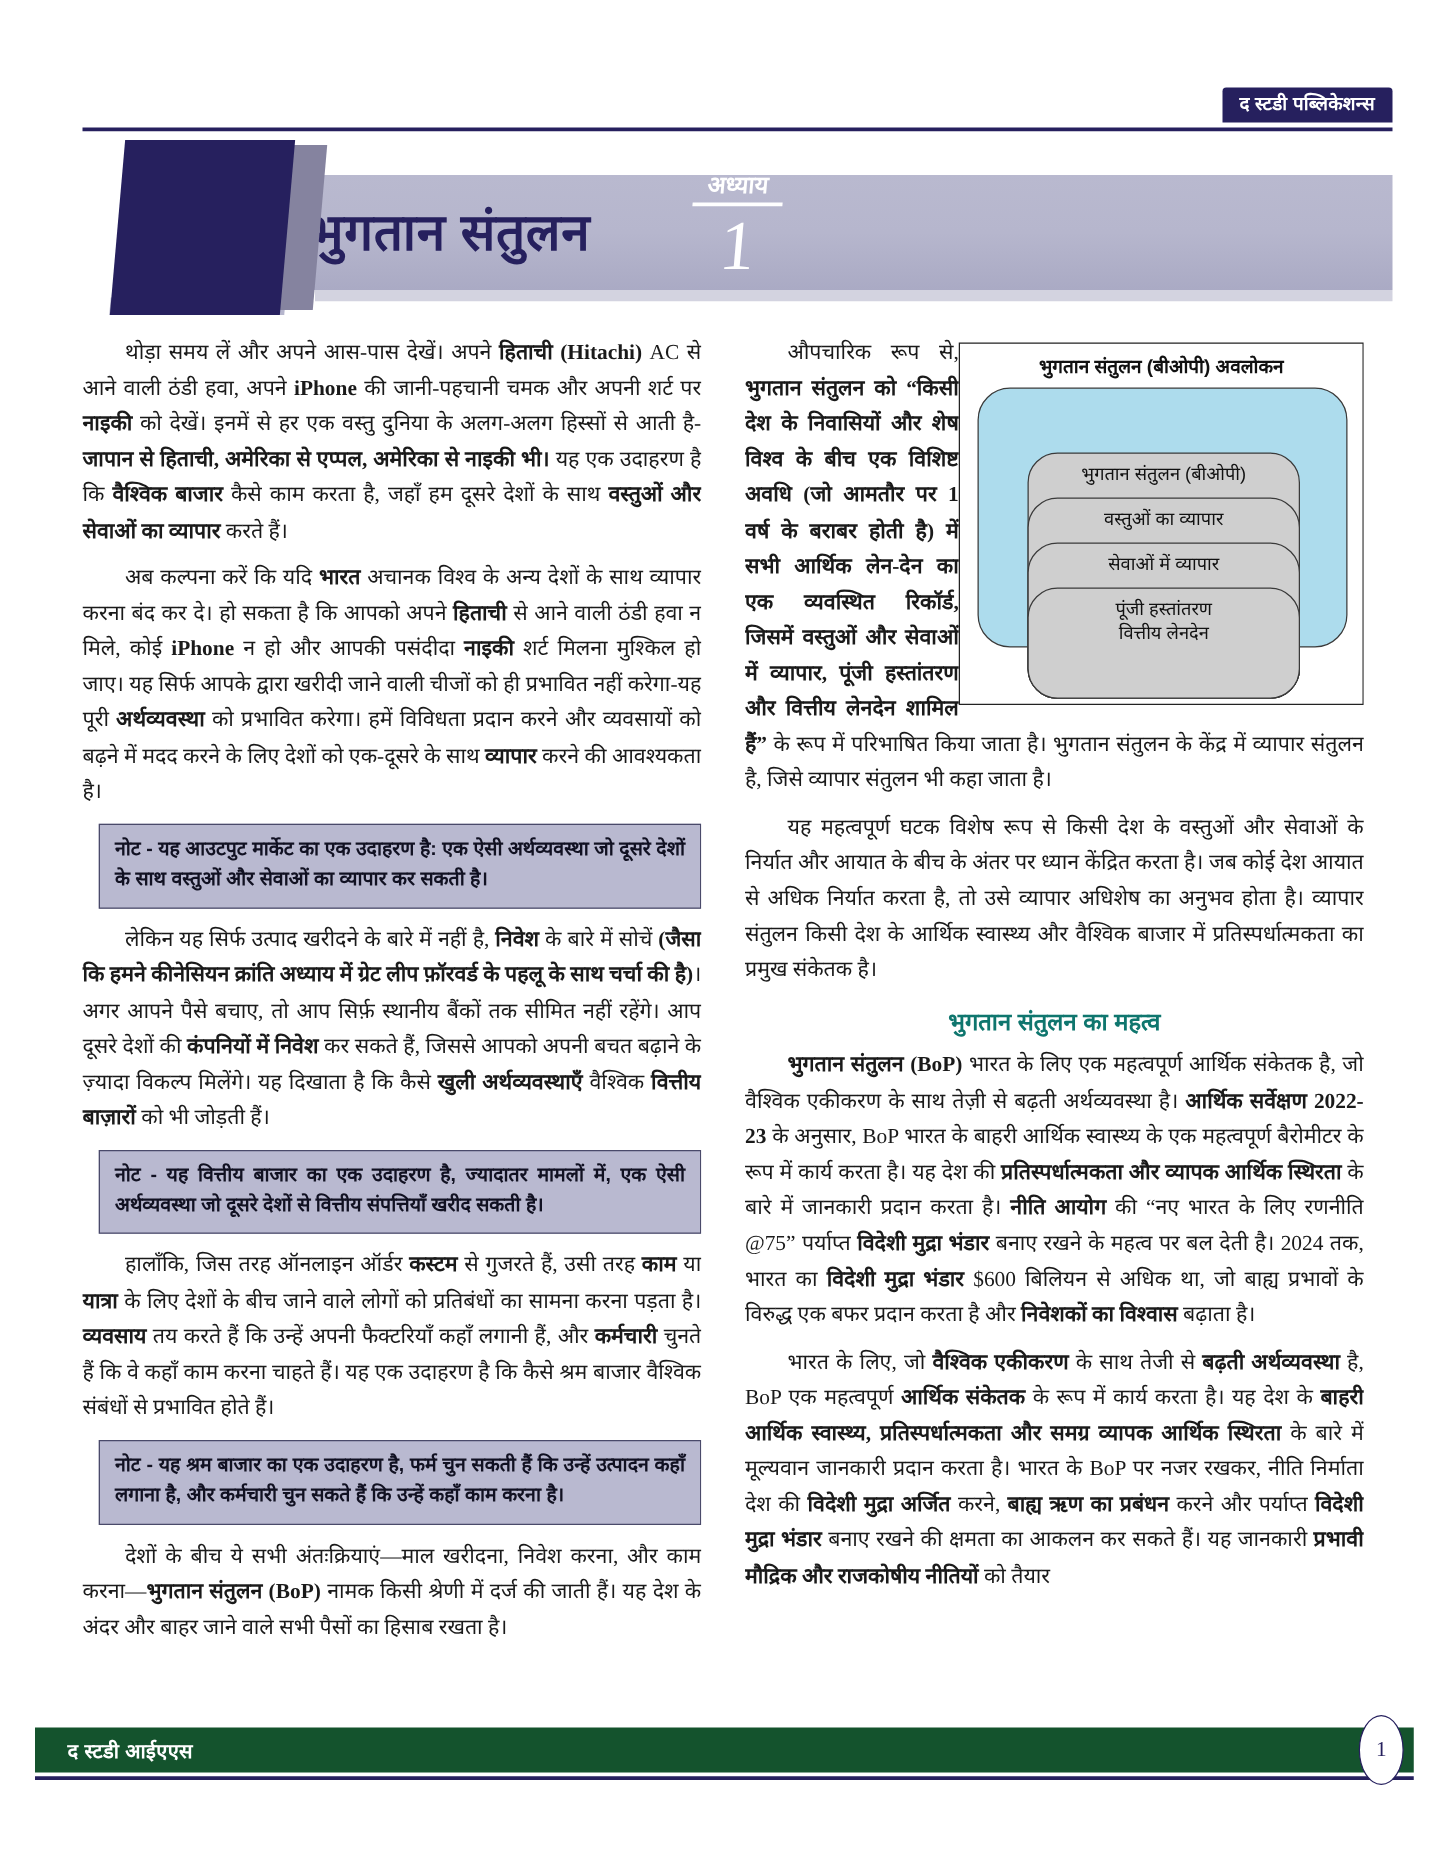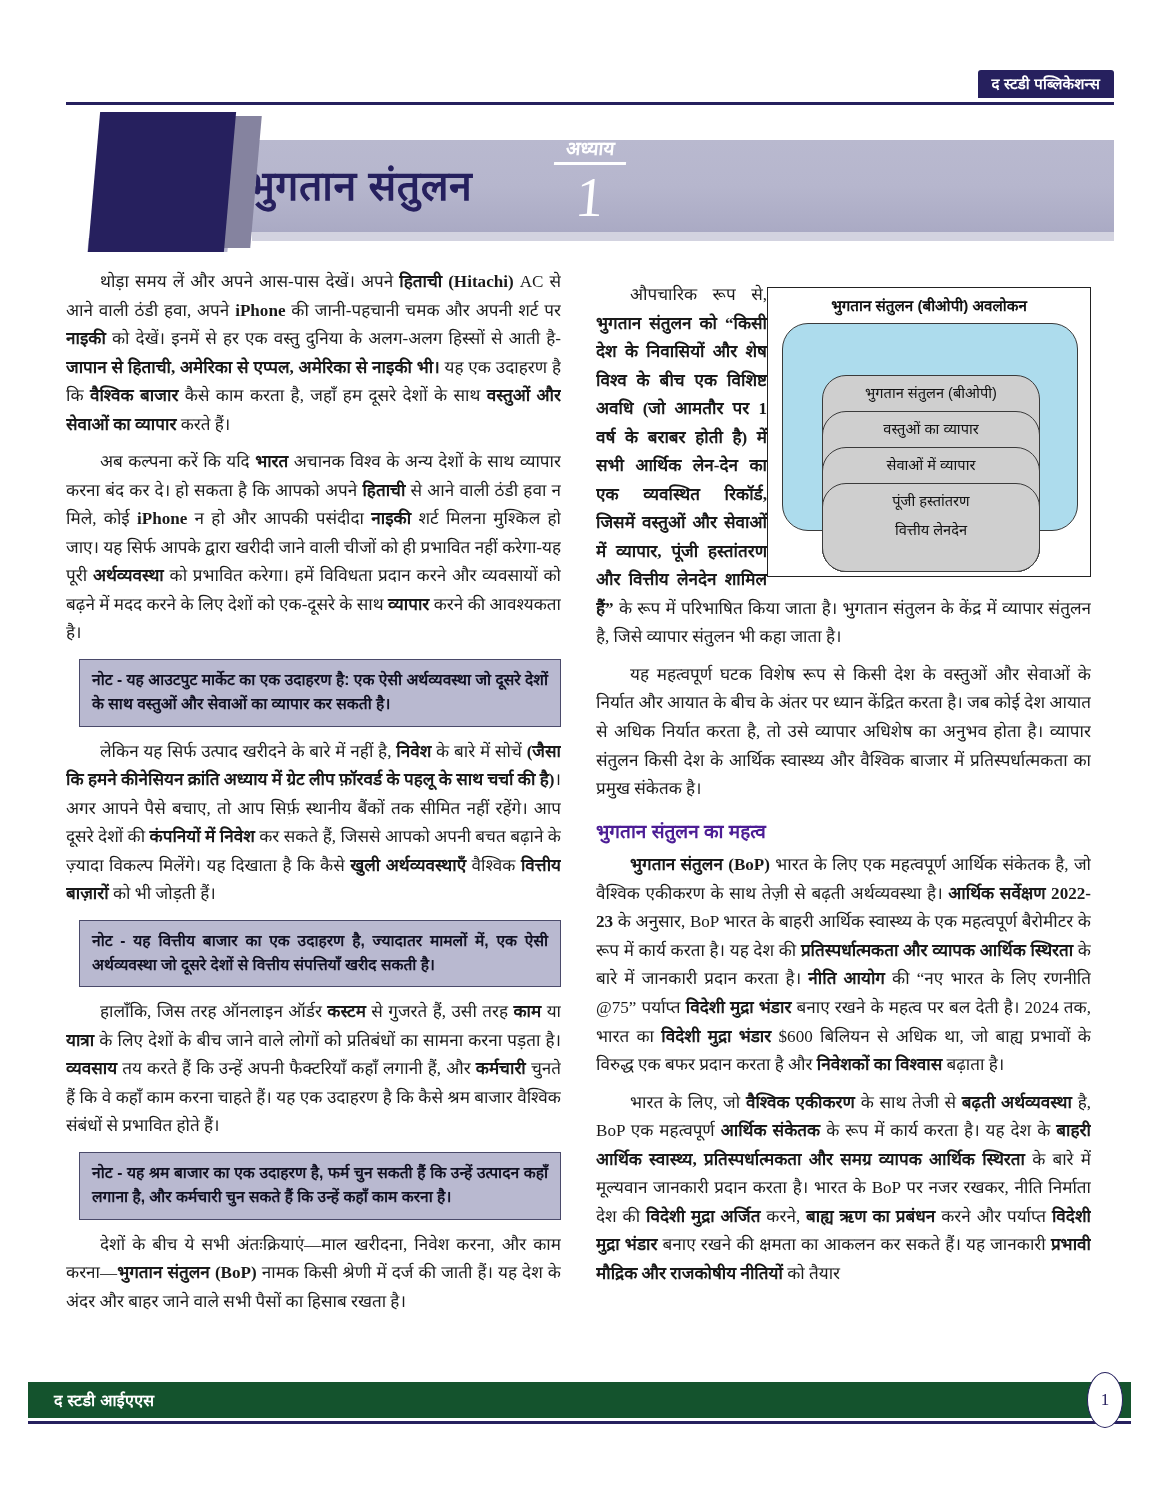--- a/index.html
+++ b/index.html
@@ -158,21 +158,21 @@
     height: 1085px;
   }
   .col {
     position: absolute;
     top: 0;
     width: 495px;
     height: 1085px;
     overflow: hidden;
   }
   .col-left  { left: 0; }
-  .col-right { left: 530px; margin-top: 13px; }
+  .col-right { left: 530px; }
 
   p.body {
     margin: 0 0 0 0;
     font-size: 17.1px;
     line-height: 1.67;
     text-align: justify;
     text-indent: 34px;
     hyphens: none;
   }
   p.body + p.body { margin-top: 9px; }
@@ -188,23 +188,24 @@
     font-size: 15.6px;
     line-height: 1.56;
     text-align: justify;
     color: #111122;
   }
 
   .sub-head {
     font-family: "Liberation Sans", "DejaVu Sans", sans-serif;
     font-weight: bold;
     font-size: 19px;
-    color: #4c1d95;
+    color: #0f766e;
     margin: 16px 0 8px 0;
     line-height: 1.25;
+    text-align: center;
   }
 
   
   .figure-box {
     float: right;
     width: 324px;
     height: 290px;
     border: 1.6px solid #222222;
     background: #ffffff;
     margin: 6px 0 6px 14px;
@@ -253,21 +254,21 @@
     font-size: 14.6px;
     color: #111111;
     text-align: center;
     line-height: 1.1;
   }
   .fig-layer span { position: absolute; left: 0; width: 100%; top: 9px; }
   .fig-l1 { top: 0;   height: 197px; z-index: 1; }
   .fig-l2 { top: 36px; height: 161px; z-index: 2; }
   .fig-l3 { top: 72px; height: 125px; z-index: 3; }
   .fig-l4 { top: 108px; height: 89px; z-index: 4; }
-  .fig-l4 .line2 { top: 38px; }
+  .fig-l4 .line2 { top: 28px; }
 
   
   .page-footer {
     position: absolute;
     left: 28px;
     right: 28px;
     bottom: 82px;
     height: 36px;
     background: #14532d;
     display: flex;

